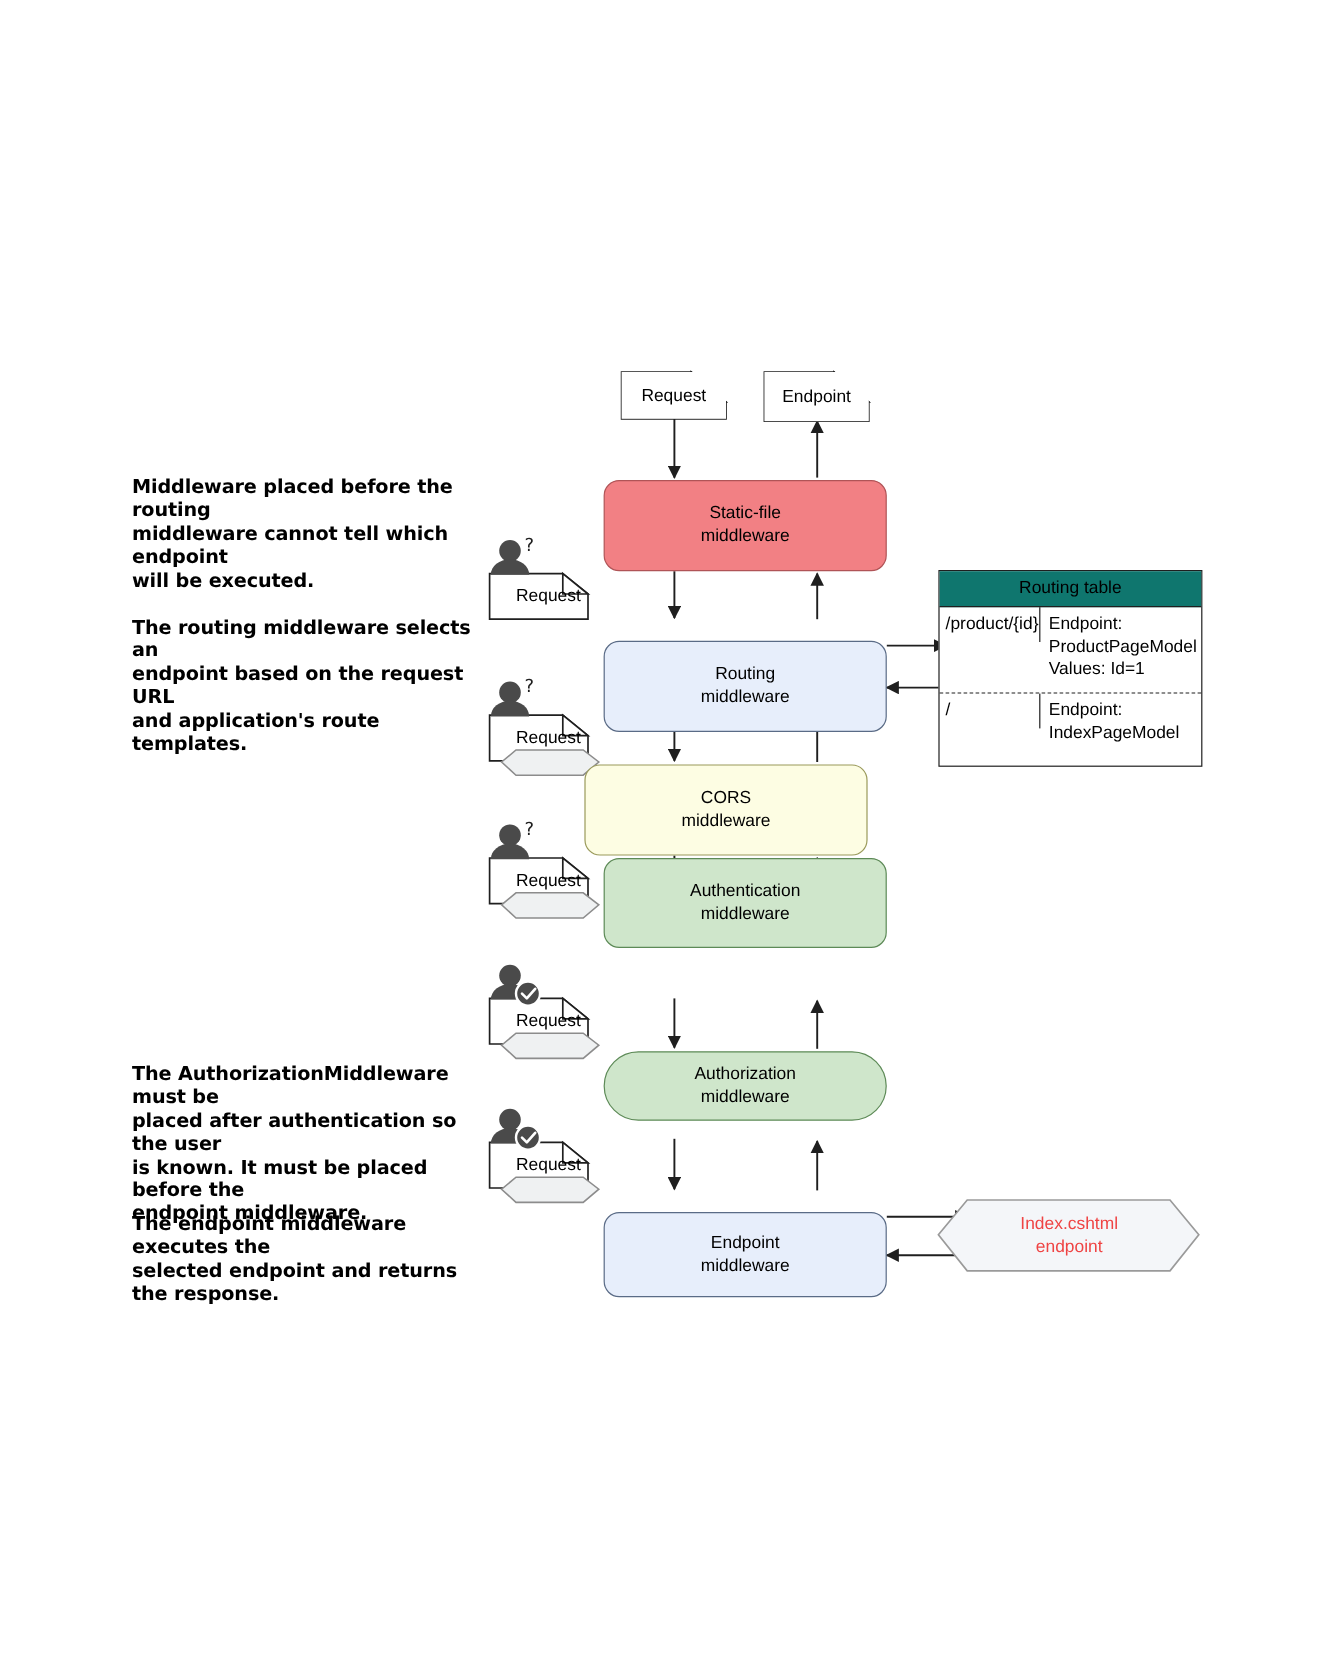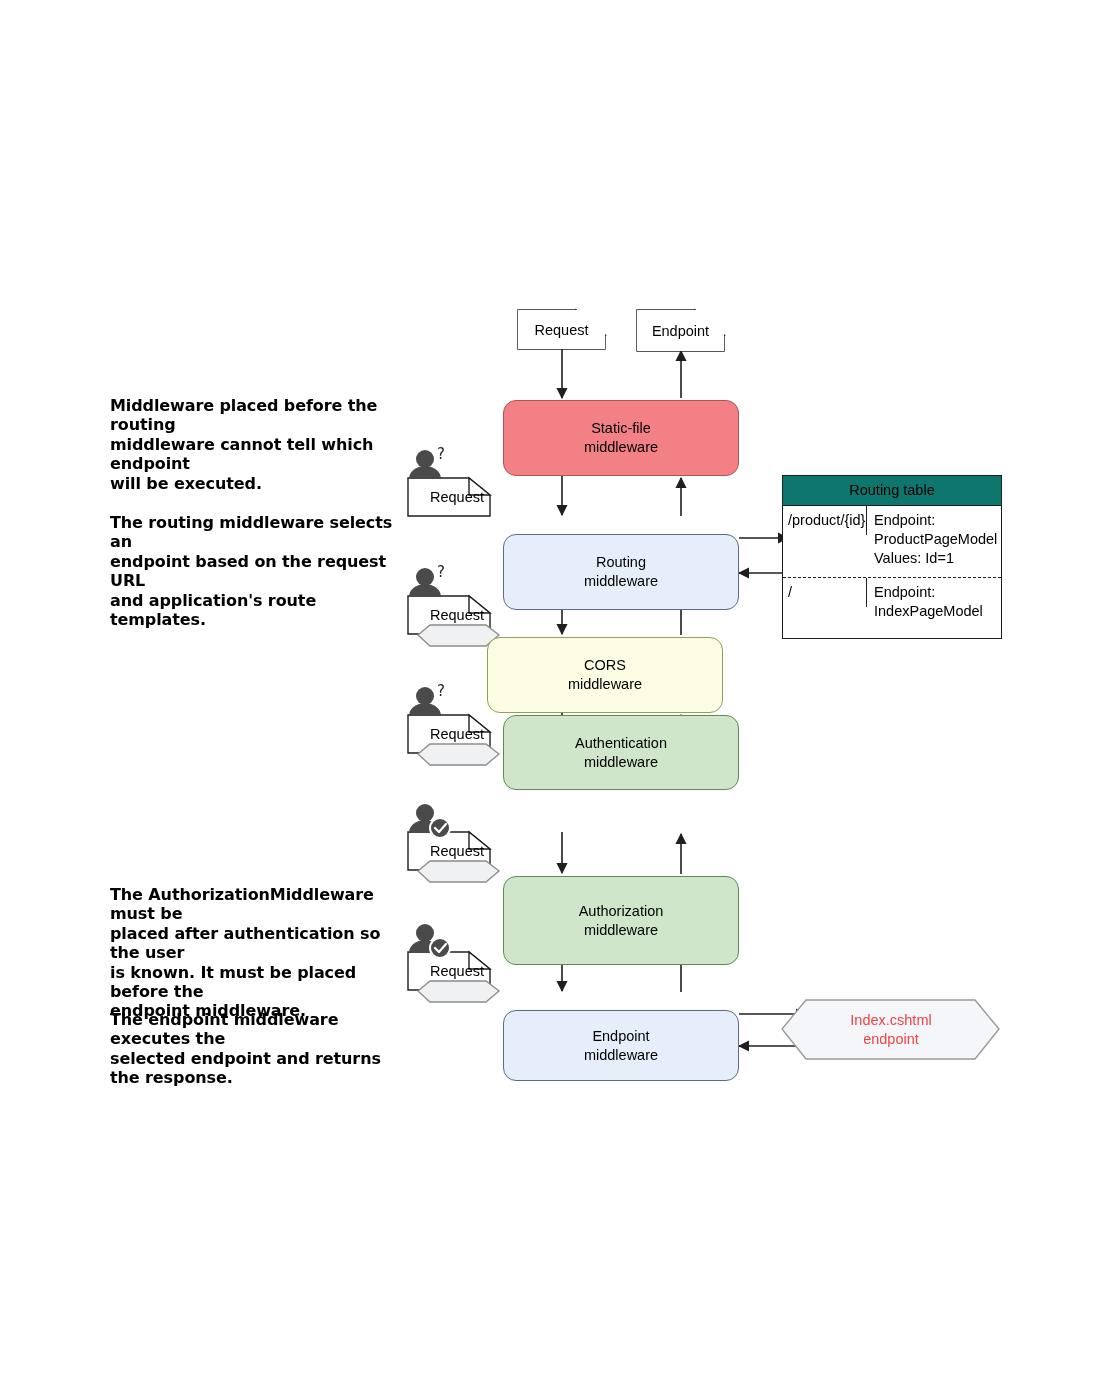--- a/index.html
+++ b/index.html
@@ -267,21 +267,21 @@
 
   <div class="mw mw-blue" style="left:503px; top:518px; width:236px; height:76px;">Routing
 middleware</div>
 
   <div class="mw mw-yellow" style="left:487px; top:637px; width:236px; height:76px;">CORS
 middleware</div>
 
   <div class="mw mw-green" style="left:503px; top:715px; width:236px; height:75px;">Authentication
 middleware</div>
 
-  <div class="mw mw-green" style="left:503px; top:876px; width:236px; height:89px;">Authorization
+  <div class="mw mw-green" style="left:503px; top:876px; width:236px; height:58px;border-radius:32px;">Authorization
 middleware</div>
 
   <div class="mw mw-blue" style="left:503px; top:994px; width:236px; height:71px;">Endpoint
 middleware</div>
 
   <div class="rtable" style="left:782px; top:475px; width:220px; height:164px;">
     <div class="rtable-head">Routing table</div>
     <div class="rtable-row rtable-r1 dashed-bottom">
       <div class="rtable-key">/product/{id}</div>
       <div class="rtable-val">Endpoint:

